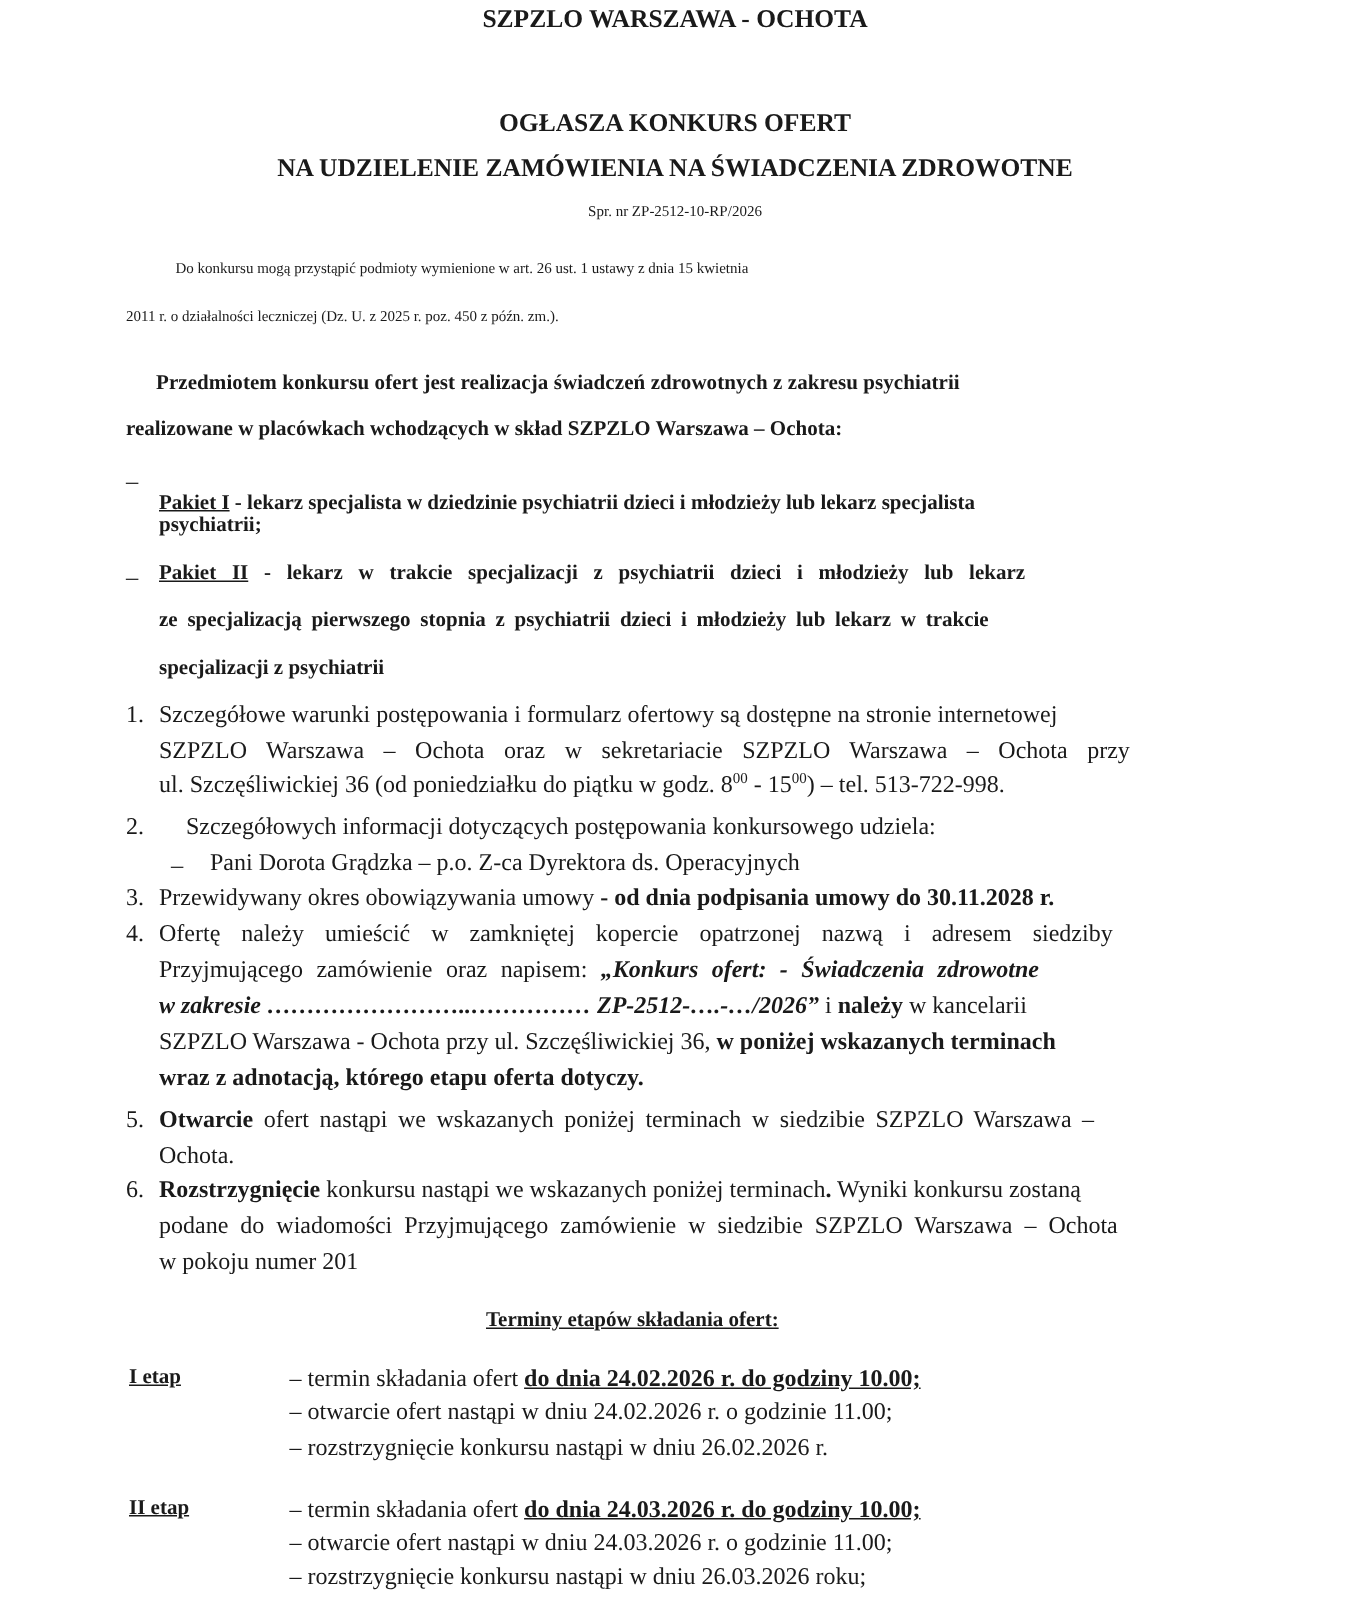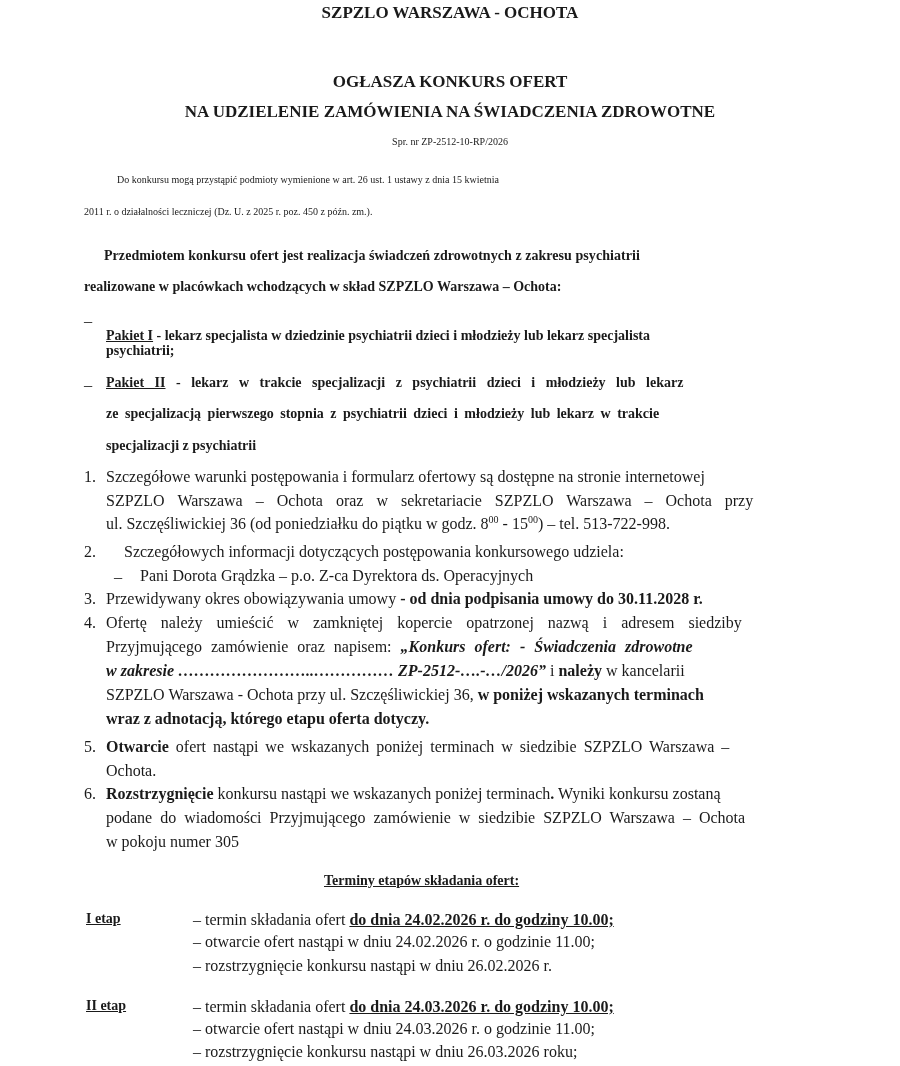--- a/index.html
+++ b/index.html
@@ -108,21 +108,21 @@
     </div>
     <div class="abs t15" style="left:106px; top:762px;">Ochota.</div>
   </div>
 
   <div>
     <span class="num" style="top:785px;">6.</span>
     <div class="abs t15" style="left:106px; top:785px;">
       <span class="b">Rozstrzygnięcie</span><span> konkursu nastąpi we wskazanych poniżej terminach</span><span class="b">.</span><span> Wyniki konkursu zostaną</span>
     </div>
     <div class="abs t15" style="left:106px; top:809px; word-spacing:4px;">podane do wiadomości Przyjmującego zamówienie w siedzibie SZPZLO Warszawa – Ochota</div>
-    <div class="abs t15" style="left:106px; top:833px;">w pokoju numer 305</div>
+    <div class="abs t15" style="left:106px; top:833px;">w pokoju numer 201</div>
   </div>
 
   <div class="abs bold16 u" style="left:324px; top:873px;">Terminy etapów składania ofert:</div>
 
   <div>
     <div class="abs bold16 u" style="left:86px; top:911px;">I etap</div>
     <div class="abs t15" style="left:193px; top:911px;">
       <span>– termin składania ofert </span><span class="b u">do dnia 24.02.2026 r. do godziny 10.00;</span>
     </div>
     <div class="abs t15" style="left:193px; top:933px;">– otwarcie ofert nastąpi  w dniu 24.02.2026 r. o godzinie 11.00;</div>

